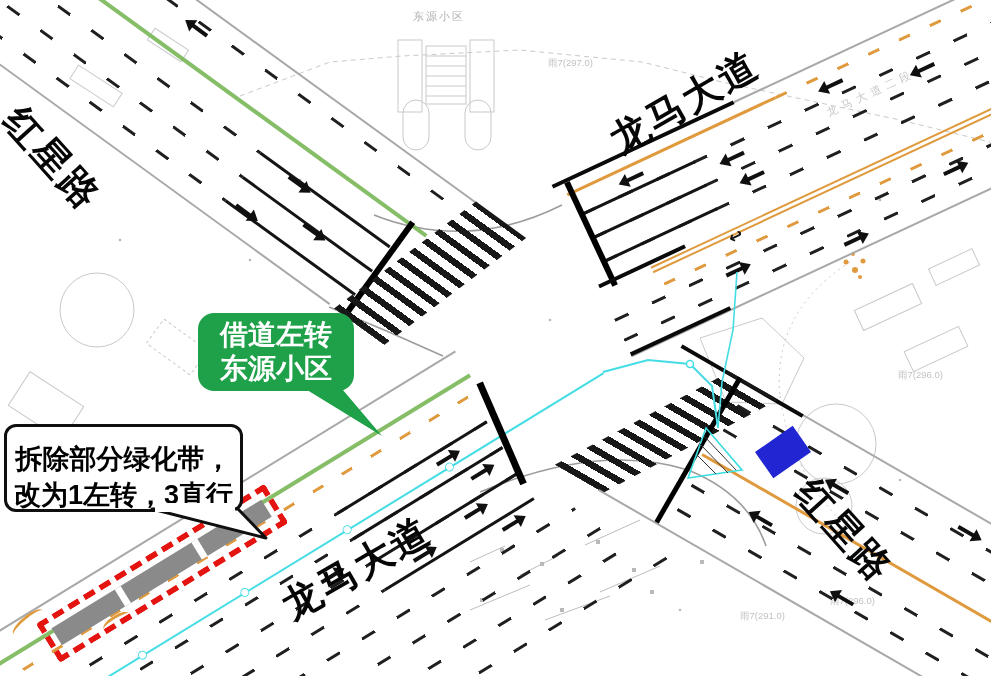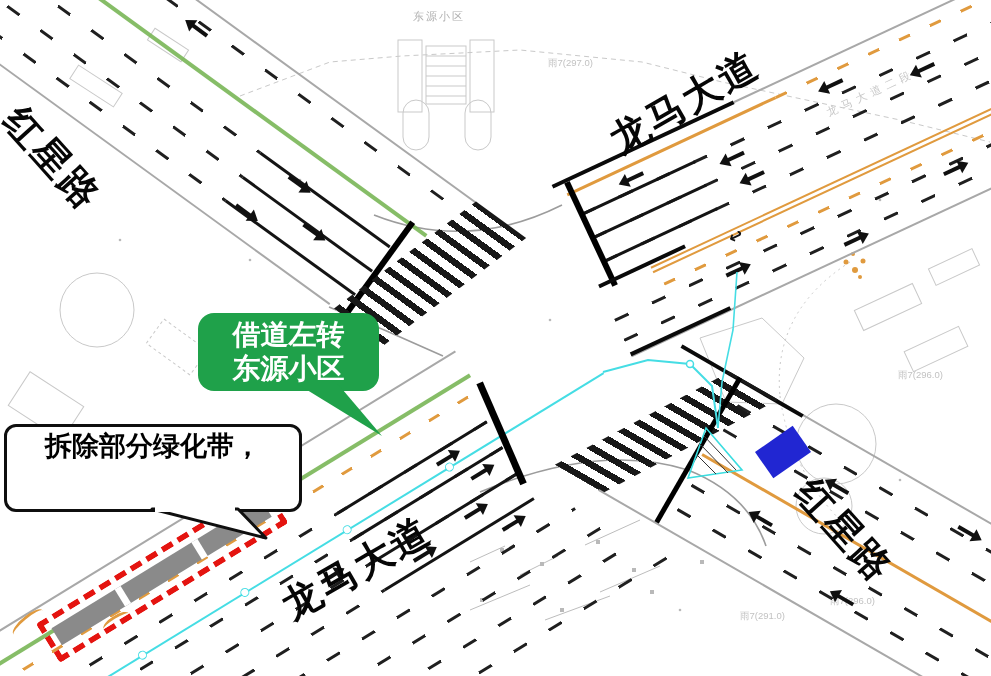--- a/index.html
+++ b/index.html
@@ -217,30 +217,31 @@
     <path d="M700,444 L728,473 M697,455 L716,474 M704,436 L736,470" stroke="#333" stroke-width="1"></path>
   </svg>
 
   <div class="abs" style="left:760px;top:436px;width:46px;height:32px;background:#2126d2;transform:rotate(-35deg)"></div>
 
   <div class="rlabel" style="left:30px;top:96px;transform:rotate(48deg);transform-origin:0 0">红星路</div>
   <div class="rlabel" style="left:614px;top:118px;transform:rotate(-30deg);transform-origin:0 50%">龙马大道</div>
   <div class="rlabel" style="left:822px;top:468px;transform:rotate(48deg);transform-origin:0 0">红星路</div>
   <div class="rlabel" style="left:286px;top:584px;transform:rotate(-30deg);transform-origin:0 50%">龙马大道</div>
 
-  <div class="callout" style="left:198px;top:313px;width:181px;height:78px;background:#1fa14a;border-radius:16px;
+  <div class="callout" style="left:198px;top:313px;width:156px;height:78px;background:#1fa14a;border-radius:16px;
        color:#fff;font-size:28px;line-height:34px;padding-top:5px">
     <div>借道左转</div>
     <div>东源小区</div>
   </div>
   <div class="abs" style="left:290px;top:384px;width:92px;height:52px;background:#1fa14a;
        clip-path:polygon(8% 0,52% 0,100% 100%)"></div>
 
-  <div class="callout" style="left:4px;top:424px;width:298px;height:88px;background:#fff;border:3.5px solid #0f0f0f;
-       border-radius:12px;color:#000;font-size:27px;line-height:36px;padding-top:1px">
+  <div class="callout" style="left:4px;top:424px;width:239px;height:88px;background:#fff;border:3.5px solid #0f0f0f;
+       border-radius:12px;color:#000;font-size:27px;line-height:36px;padding-top:14px">
     <div>拆除部分绿化带，</div>
+    <div>改为1左转，3直行</div>
   </div>
   <svg class="abs" style="left:0;top:0" width="991" height="676">
     <polygon points="152,509 266,538 238,509" fill="#fff" stroke="#0f0f0f" stroke-width="3" stroke-linejoin="round"></polygon>
     <rect x="155" y="503" width="80" height="9" fill="#fff"></rect>
   </svg>
 
 </div>
 
 </body></html>

